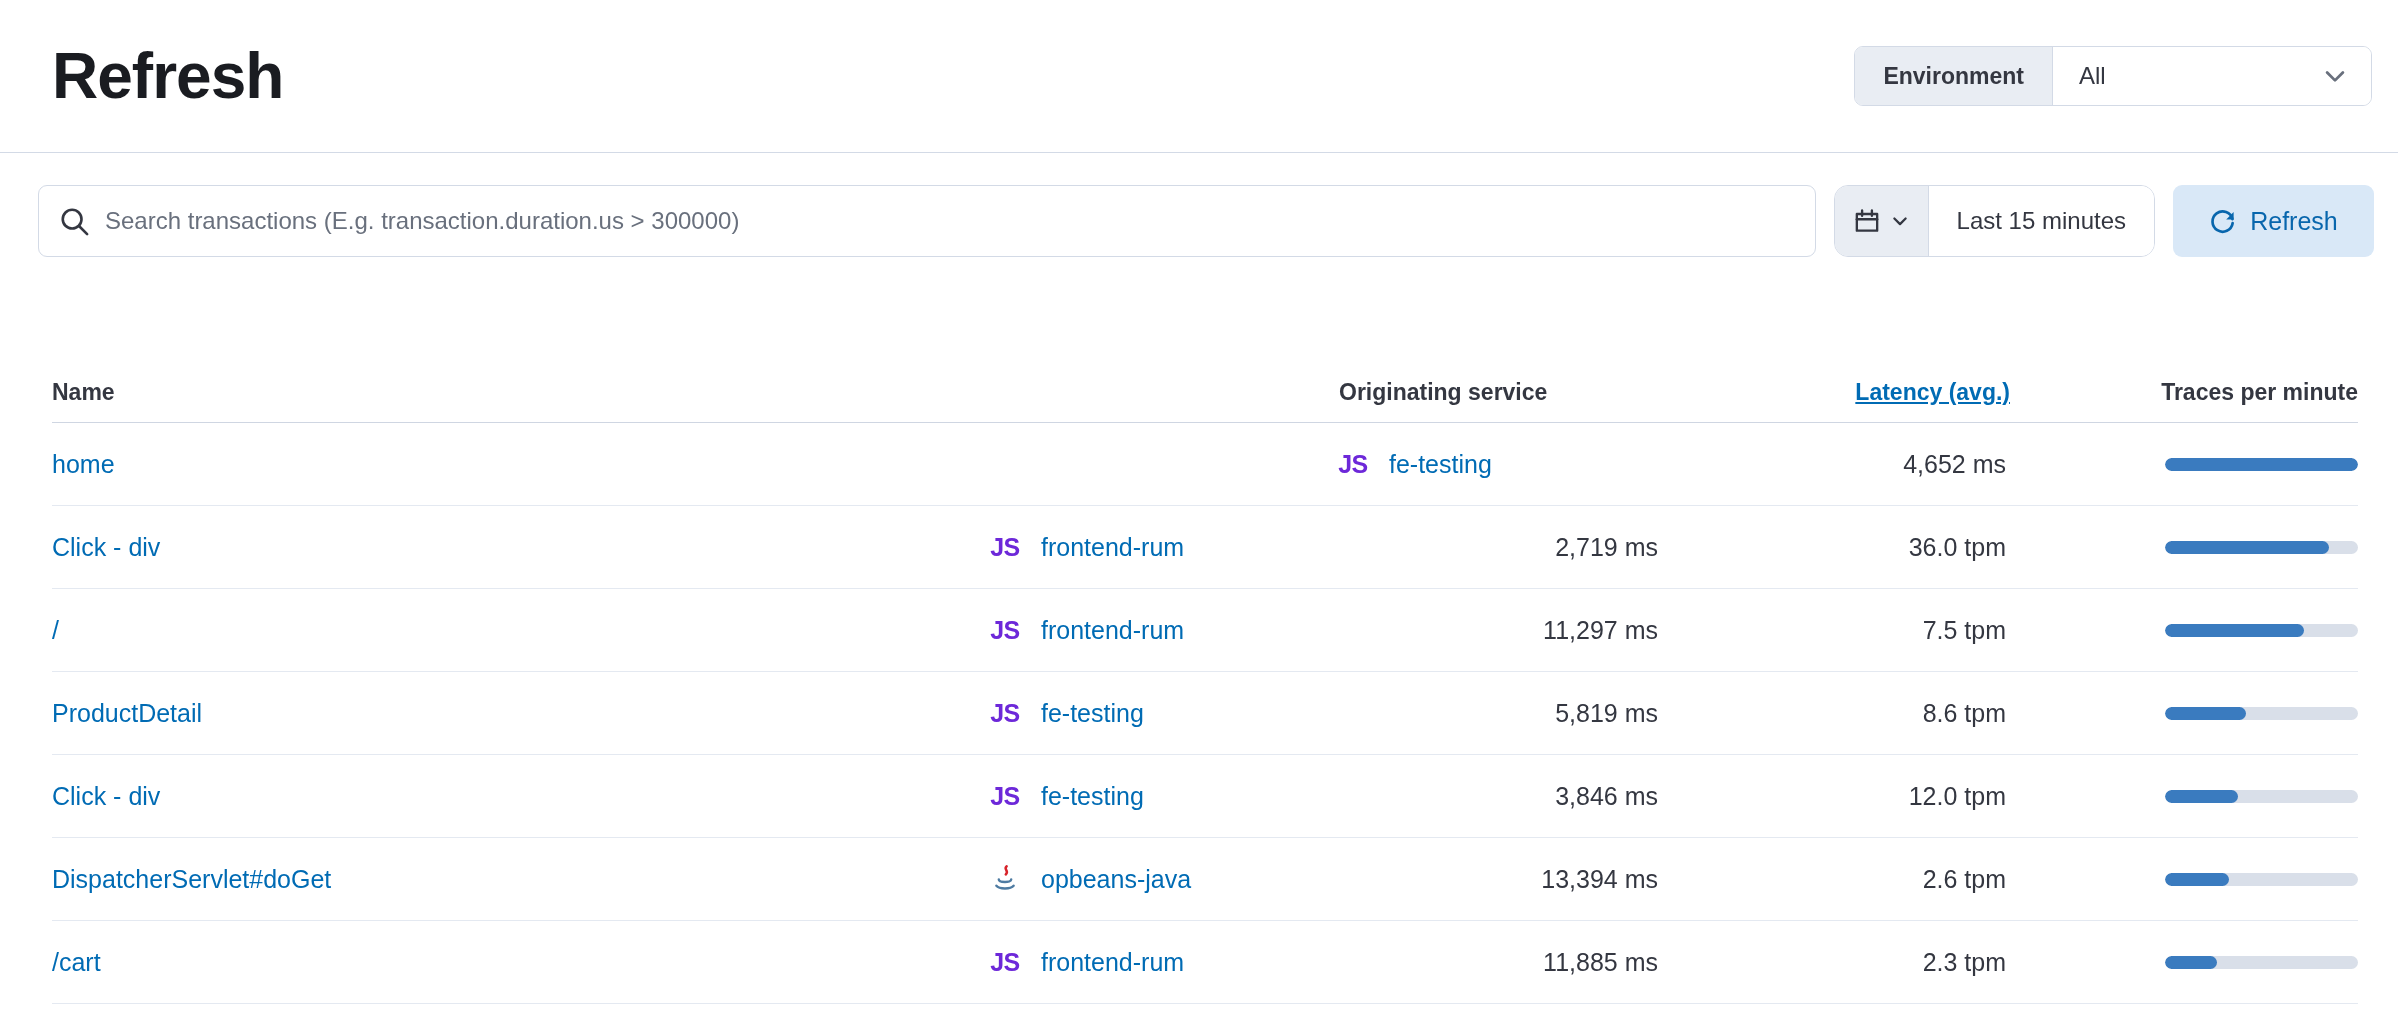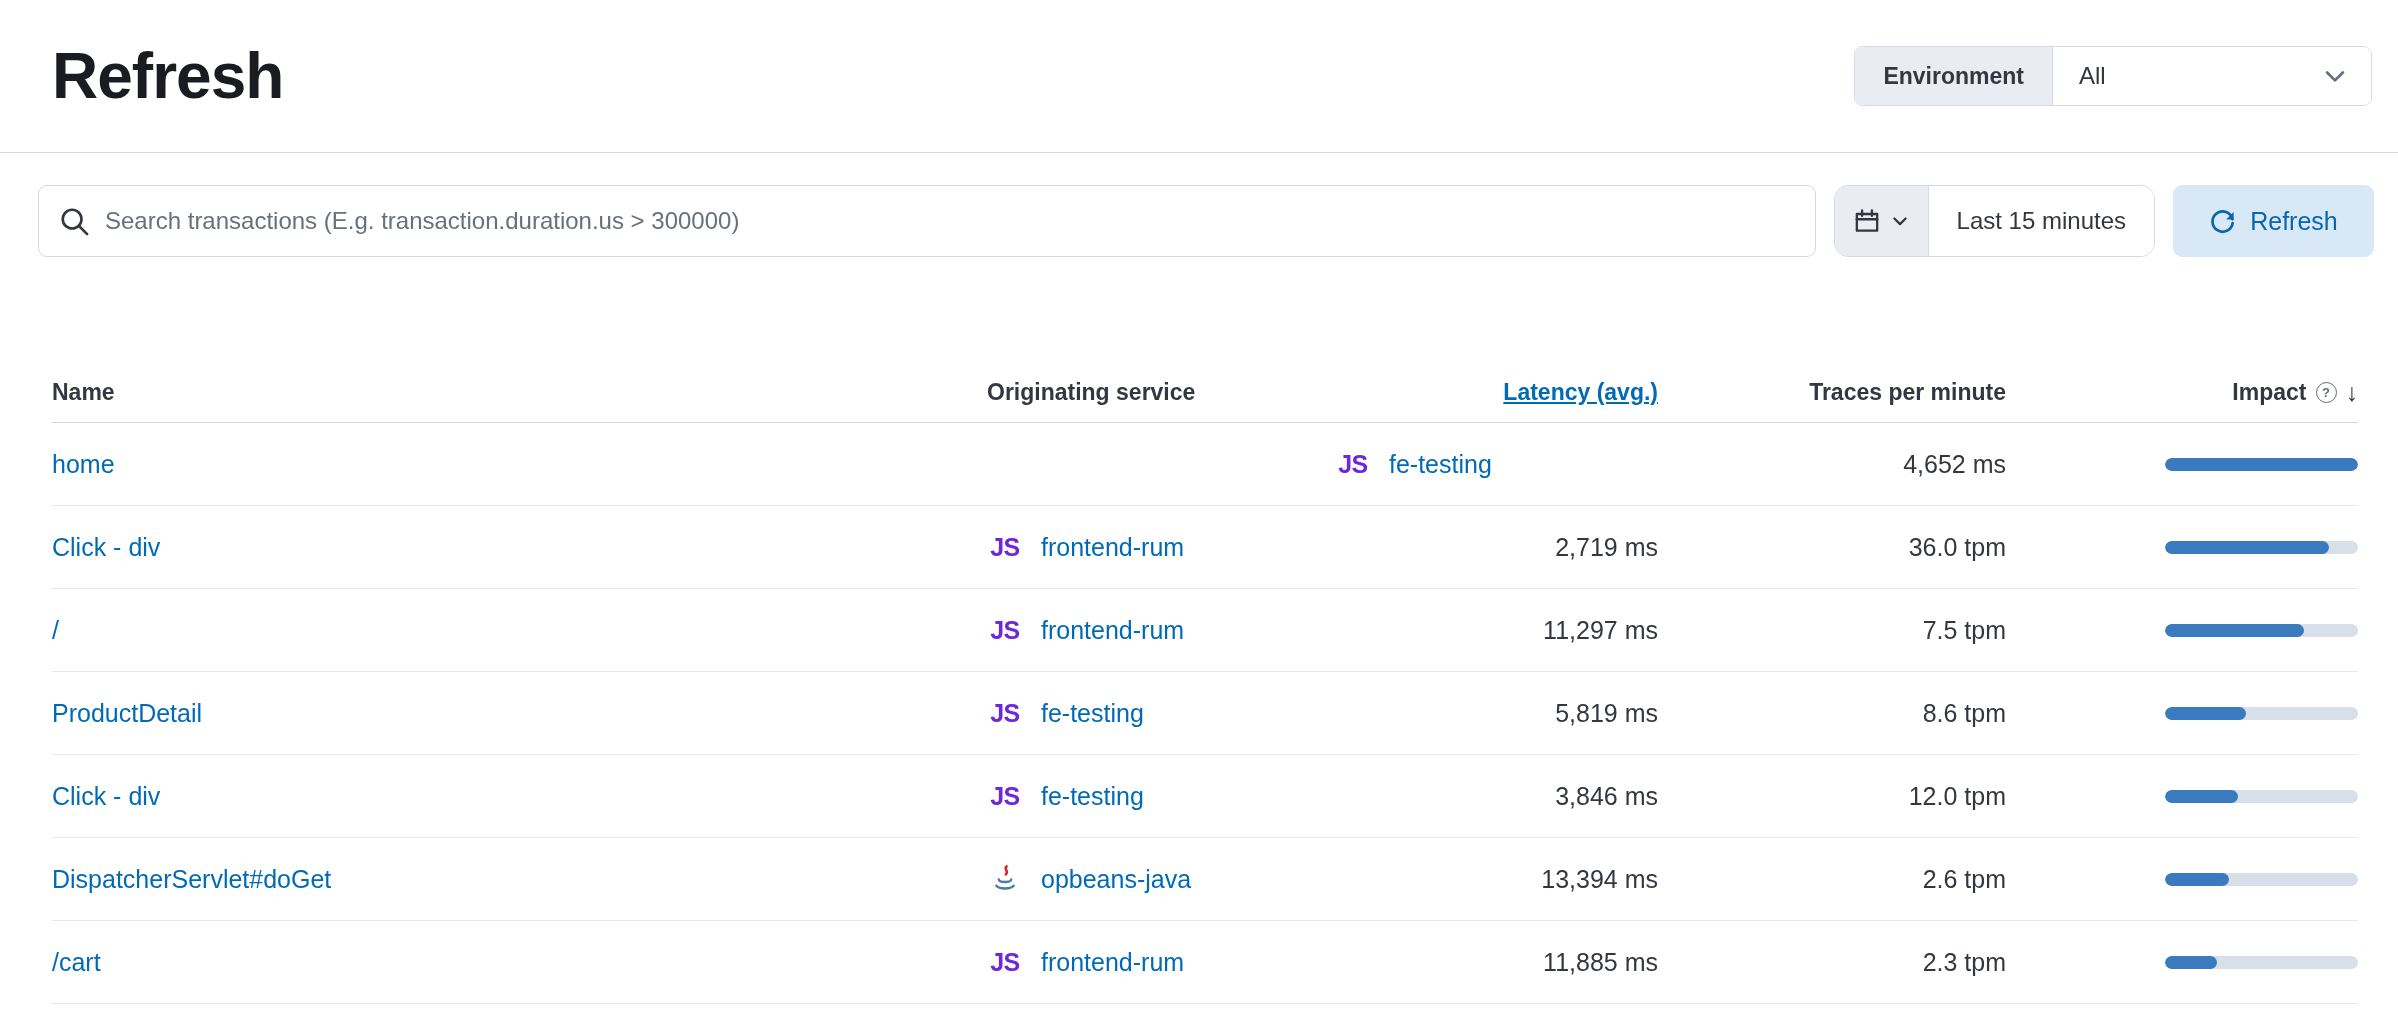--- a/index.html
+++ b/index.html
@@ -251,25 +251,20 @@
 
 <div class="traces-table">
 
   <div class="thead">
     <div class="c-name">Name</div>
     <div class="c-service">Originating service</div>
     <div class="c-lat">
       <a class="lat-header-link">Latency (avg.)</a>
     </div>
     <div class="c-tpm">Traces per minute</div>
-    <div class="c-imp">
-      <span>Impact</span>
-      <span class="help-icon">?</span>
-      <span class="sort-arrow">↓</span>
-    </div>
   </div>
 
   <div class="trow">
     <div class="c-name"><a class="link">home</a></div>
     <div class="c-service">
       <span class="agent-slot">
           <span class="js-badge">JS</span>
         </span>
       <a class="link">fe-testing</a>
     </div>

